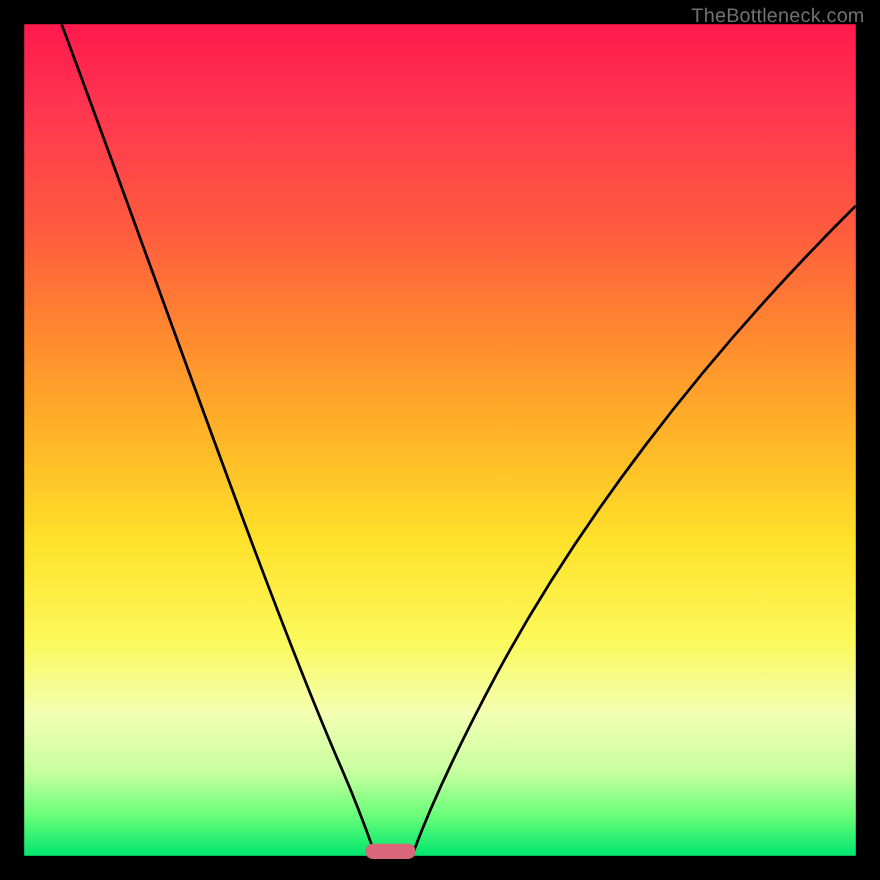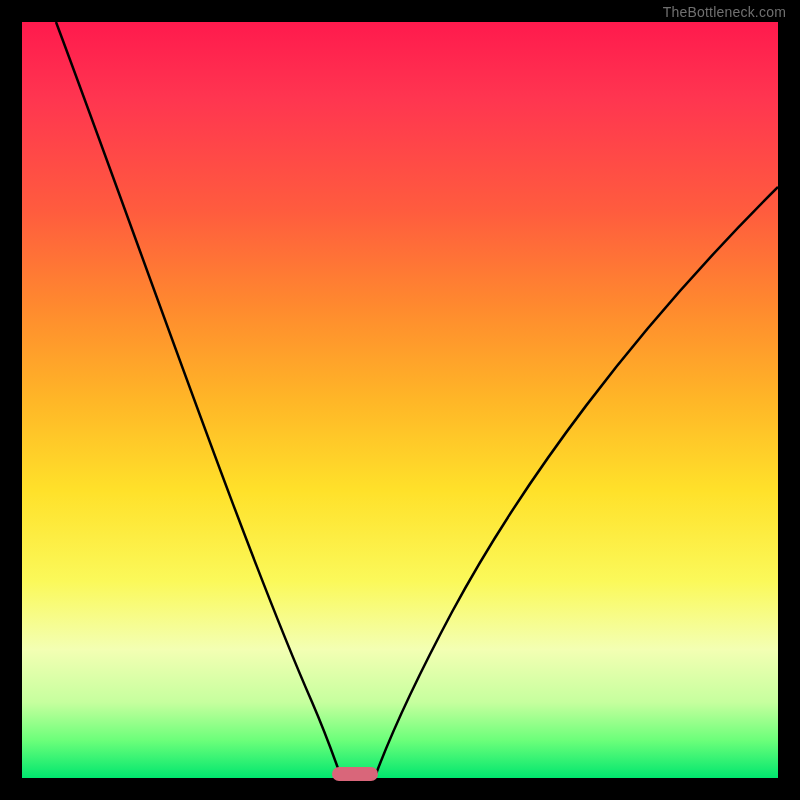--- a/index.html
+++ b/index.html
@@ -52,21 +52,21 @@
     position: absolute;
     height: 14px;
     border-radius: 7px;
     background: #d9667a;
   }
   .watermark {
     position: absolute;
     top: 4px;
     right: 14px;
     color: #707070;
-    font-size: 14px;
+    font-size: 18px;
     letter-spacing: 0.2px;
     user-select: none;
   }
 </style>
 </head>
 <body>
 
 <div class="frame">
   <div class="plot"></div>
 

